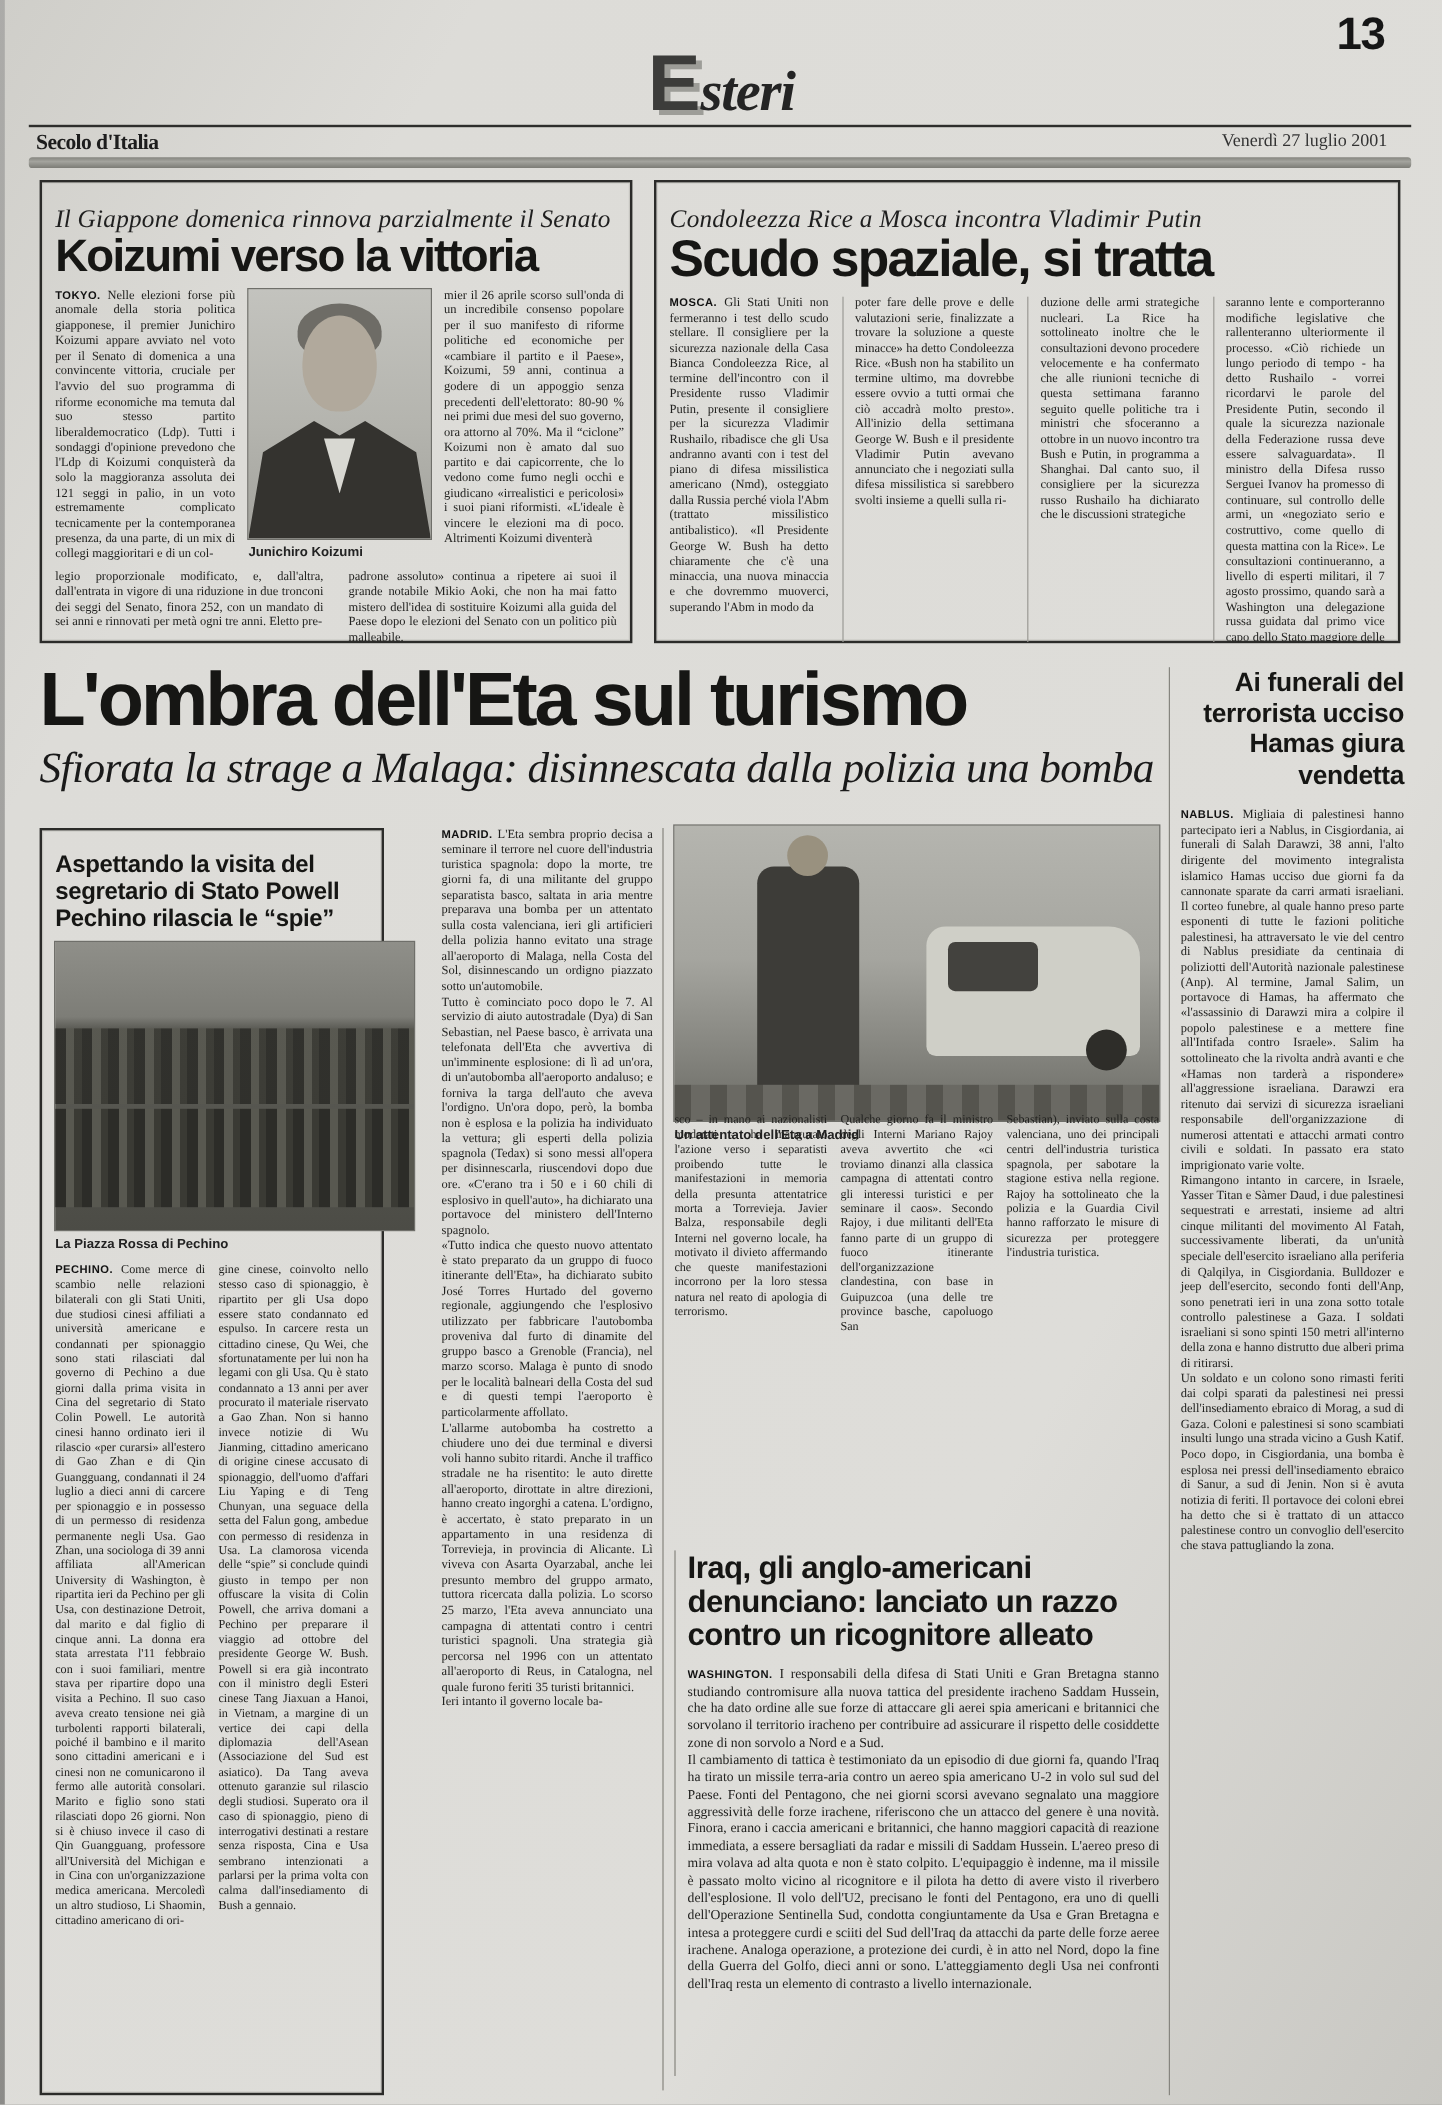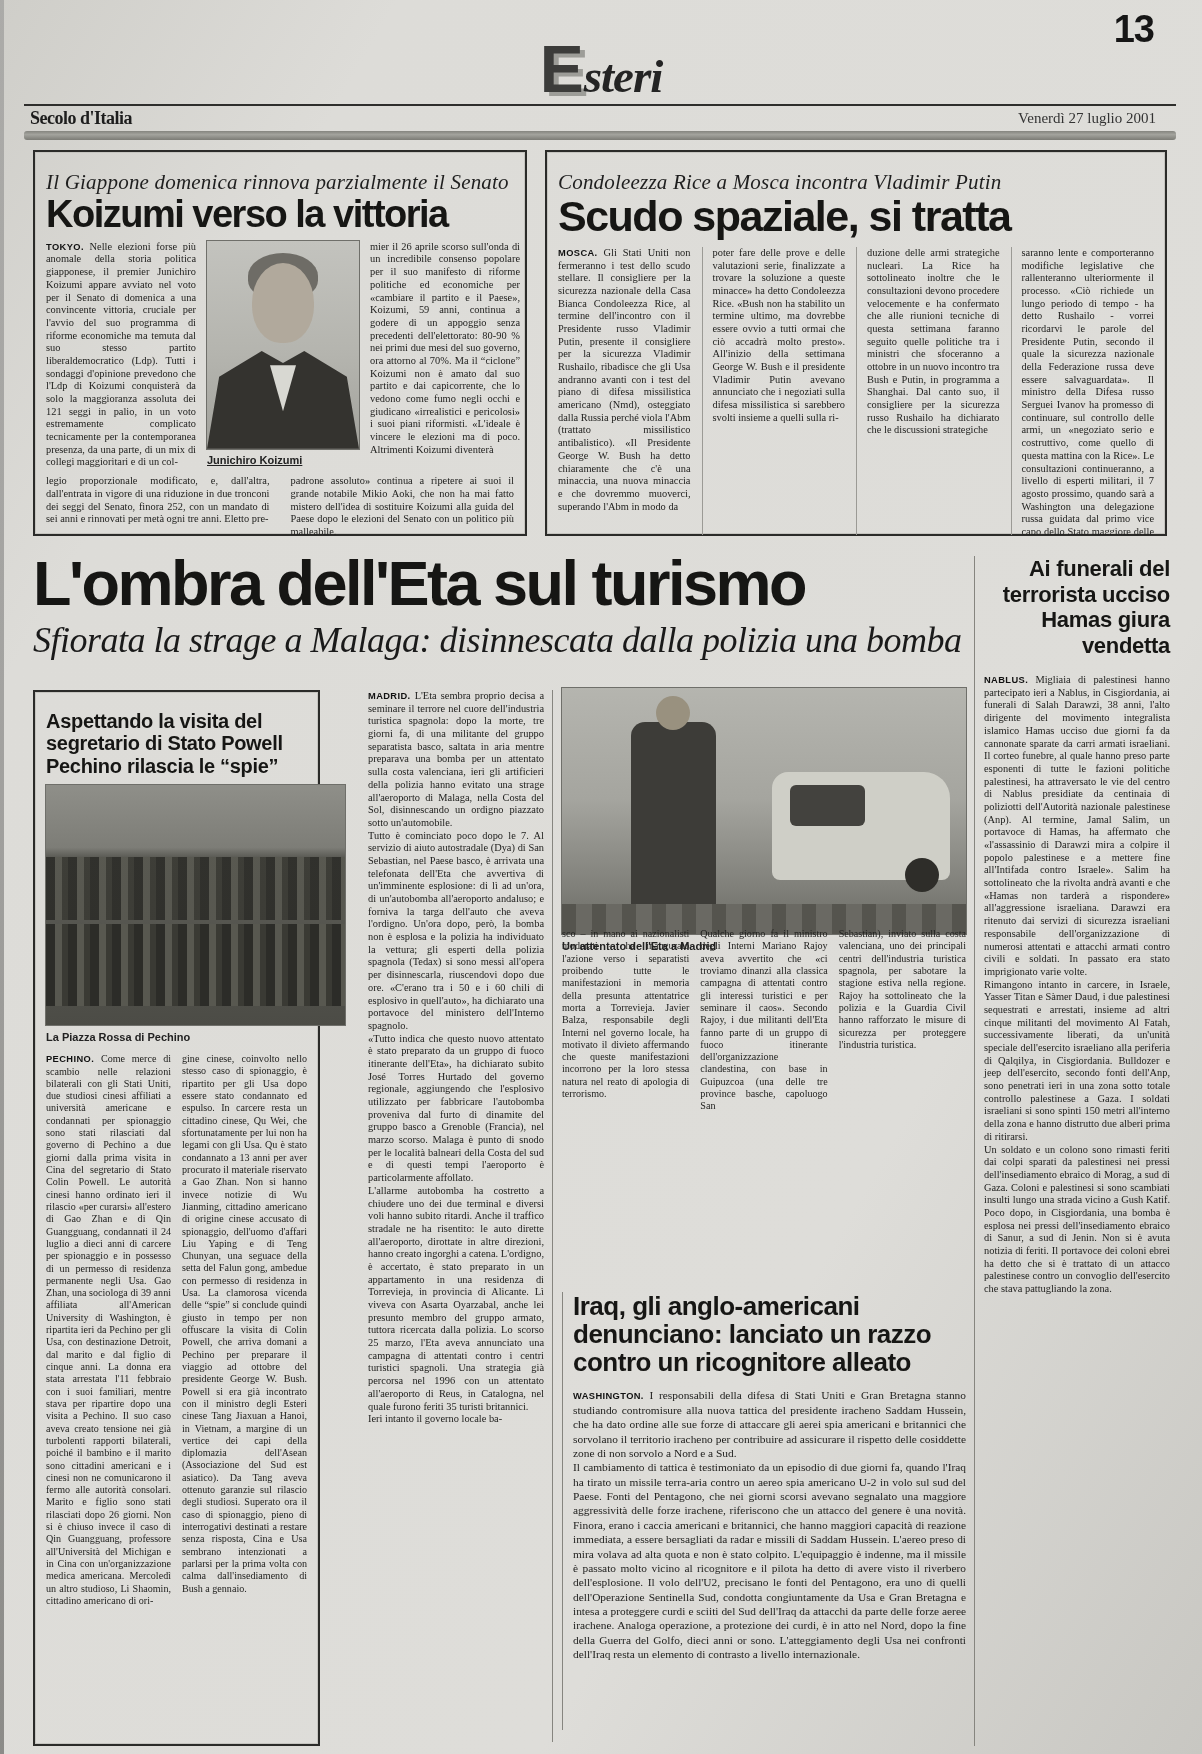--- a/index.html
+++ b/index.html
@@ -84,21 +84,21 @@
     <div class="cols" style="margin-top:7px;">
       <div style="flex:0 0 150px;" class="bt"><span class="dl">TOKYO.</span> <span>Nelle elezioni forse più anomale della storia politica giapponese, il premier Junichiro Koizumi appare avviato nel voto per il Senato di domenica a una convincente vittoria, cruciale per l'avvio del suo programma di riforme economiche ma temuta dal suo stesso partito liberaldemocratico (Ldp). Tutti i sondaggi d'opinione prevedono che l'Ldp di Koizumi conquisterà da solo la maggioranza assoluta dei 121 seggi in palio, in un voto estremamente complicato tecnicamente per la contemporanea presenza, da una parte, di un mix di collegi maggioritari e di un col-</span></div>
       <div style="flex:0 0 152px;">
         <div class="photo" style="width:152px;height:208px;">
           <div class="kz-bg"></div>
           <div class="kz-hair"></div>
           <div class="kz-head"></div>
           <div class="kz-suit"></div>
           <div class="kz-shirt"></div>
         </div>
-        <div class="caption" style="margin-top:5px;text-decoration:underline;">Junichiro Koizumi</div>
+        <div class="caption" style="margin-top:5px;">Junichiro Koizumi</div>
       </div>
       <div style="flex:0 0 150px;" class="bt">mier il 26 aprile scorso sull'onda di un incredibile consenso popolare per il suo manifesto di riforme politiche ed economiche per «cambiare il partito e il Paese», Koizumi, 59 anni, continua a godere di un appoggio senza precedenti dell'elettorato: 80-90 % nei primi due mesi del suo governo, ora attorno al 70%. Ma il “ciclone” Koizumi non è amato dal suo partito e dai capicorrente, che lo vedono come fumo negli occhi e giudicano «irrealistici e pericolosi» i suoi piani riformisti. «L'ideale è vincere le elezioni ma di poco. Altrimenti Koizumi diventerà</div>
     </div>
     <div class="cols" style="margin-top:6px;gap:21px;">
       <div class="bt">legio proporzionale modificato, e, dall'altra, dall'entrata in vigore di una riduzione in due tronconi dei seggi del Senato, finora 252, con un mandato di sei anni e rinnovati per metà ogni tre anni. Eletto pre-</div>
       <div class="bt">padrone assoluto» continua a ripetere ai suoi il grande notabile Mikio Aoki, che non ha mai fatto mistero dell'idea di sostituire Koizumi alla guida del Paese dopo le elezioni del Senato con un politico più malleabile.</div>
     </div>
   </div>
 
   <div class="abs box" style="left:545px;top:150px;width:622px;height:386px;">

